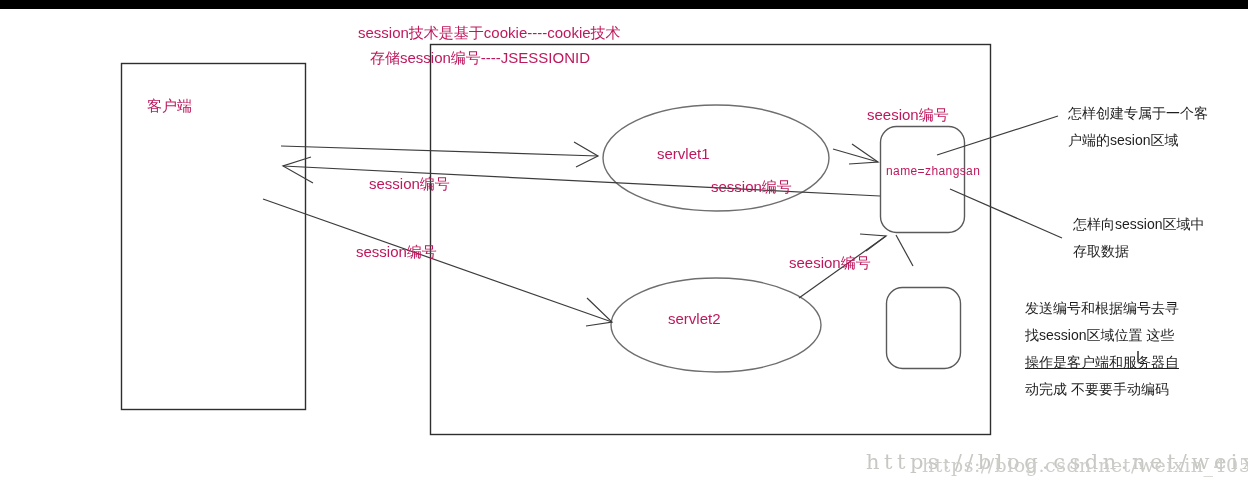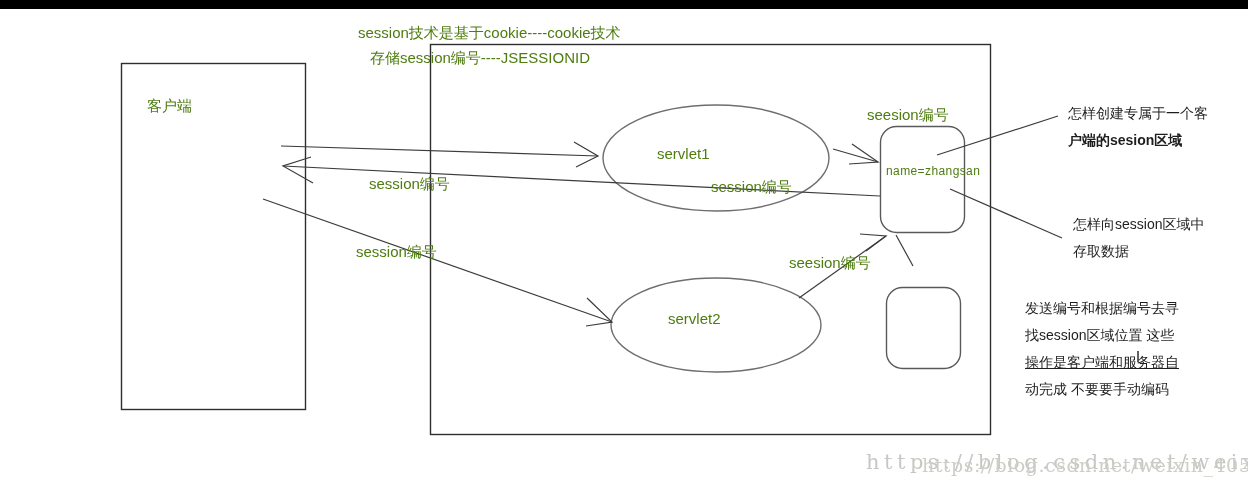--- a/index.html
+++ b/index.html
@@ -2,21 +2,21 @@
 <html><head>
 <meta charset="utf-8">
 <style>
   html,body { margin:0; padding:0; background:#ffffff; }
   .canvas {
     position:relative; width:1248px; height:484px; background:#ffffff;
     overflow:hidden; font-family:"Liberation Sans", sans-serif;
   }
   .top-bar { position:absolute; left:0; top:0; width:1248px; height:9px; background:#000000; }
   .svg-layer { position:absolute; left:0; top:0; }
-  .txt { position:absolute; color:#4d7c0f; font-size:15px; white-space:nowrap; }
+  .txt { position:absolute; color:#be185d; font-size:15px; white-space:nowrap; }
   .txt-note { font-size:15px; }
   .store-value { font-size:12px; letter-spacing:0.4px; }
   .ann-line { position:absolute; color:#1e1e1e; font-size:14px; white-space:nowrap; }
   .wm { position:absolute; font-family:"DejaVu Serif", serif; white-space:nowrap; }
   .wm1 { left:866px; top:450px; font-size:21px; letter-spacing:4.5px; color:#c7c7c3; }
   .wm2 { left:922px; top:454px; font-size:19px; letter-spacing:0.5px; color:#cdcdc9; }
 </style>
 </head>
 <body>
 
@@ -73,21 +73,21 @@
   <div class="txt" style="left:668px; top:310px;">servlet2</div>
 
   <div class="txt" style="left:867px; top:106px;">seesion编号</div>
   <div class="txt store-value" style="left:886px; top:164px;">name=zhangsan</div>
 
   <div class="txt" style="left:369px; top:175px;">session编号</div>
   <div class="txt" style="left:356px; top:243px;">session编号</div>
   <div class="txt" style="left:789px; top:254px;">seesion编号</div>
 
   <div class="ann-line" style="left:1068px; top:105px;">怎样创建专属于一个客</div>
-  <div class="ann-line" style="left:1068px; top:132px;font-weight:bold;">户端的sesion区域</div>
+  <div class="ann-line" style="left:1068px; top:132px;">户端的sesion区域</div>
 
   <div class="ann-line" style="left:1073px; top:216px;">怎样向session区域中</div>
   <div class="ann-line" style="left:1073px; top:243px;">存取数据</div>
 
   <div class="ann-line" style="left:1025px; top:300px;">发送编号和根据编号去寻</div>
   <div class="ann-line" style="left:1025px; top:327px;">找session区域位置 这些</div>
   <div class="ann-line" style="left:1025px; top:354px;text-decoration:underline;">操作是客户端和服务器自</div>
   <div class="ann-line" style="left:1025px; top:381px;">动完成 不要要手动编码</div>
 
   <div class="wm wm1">https://blog.csdn.net/weixin_40521823</div>

